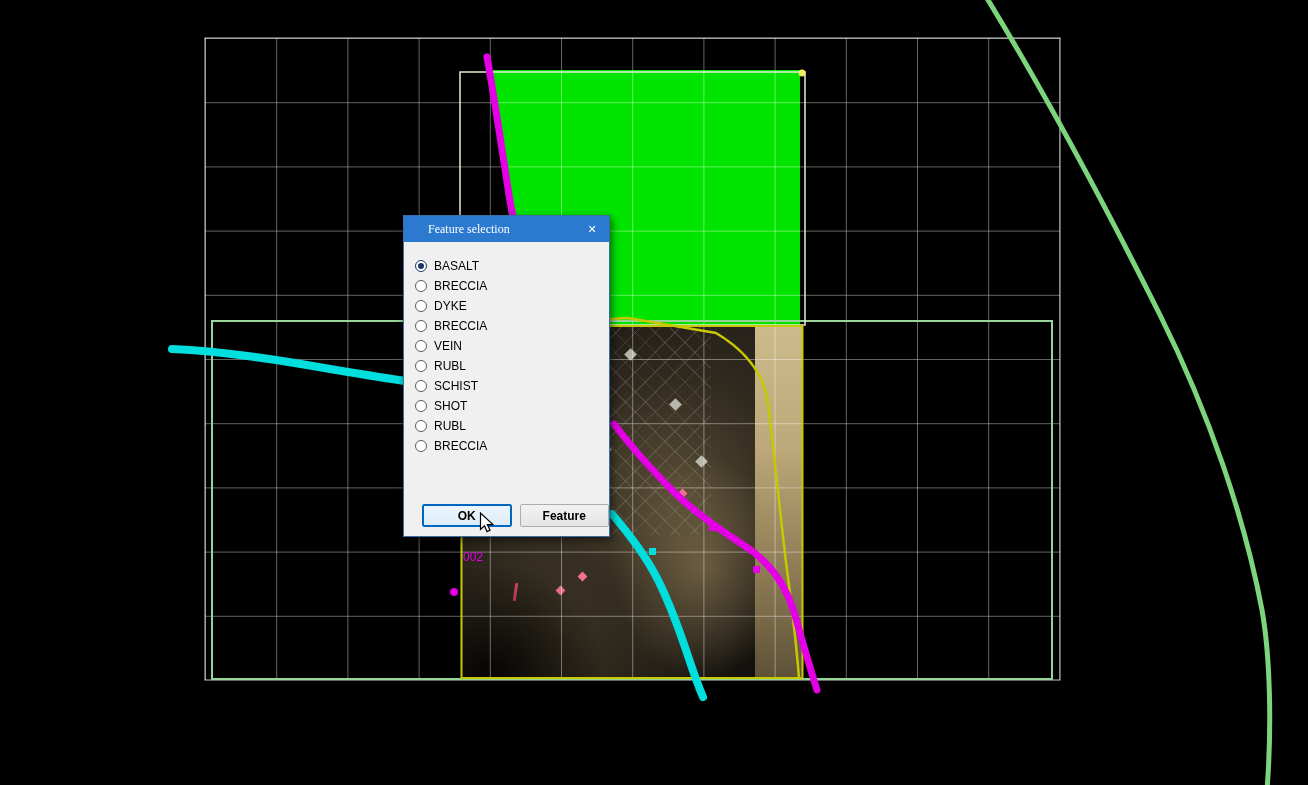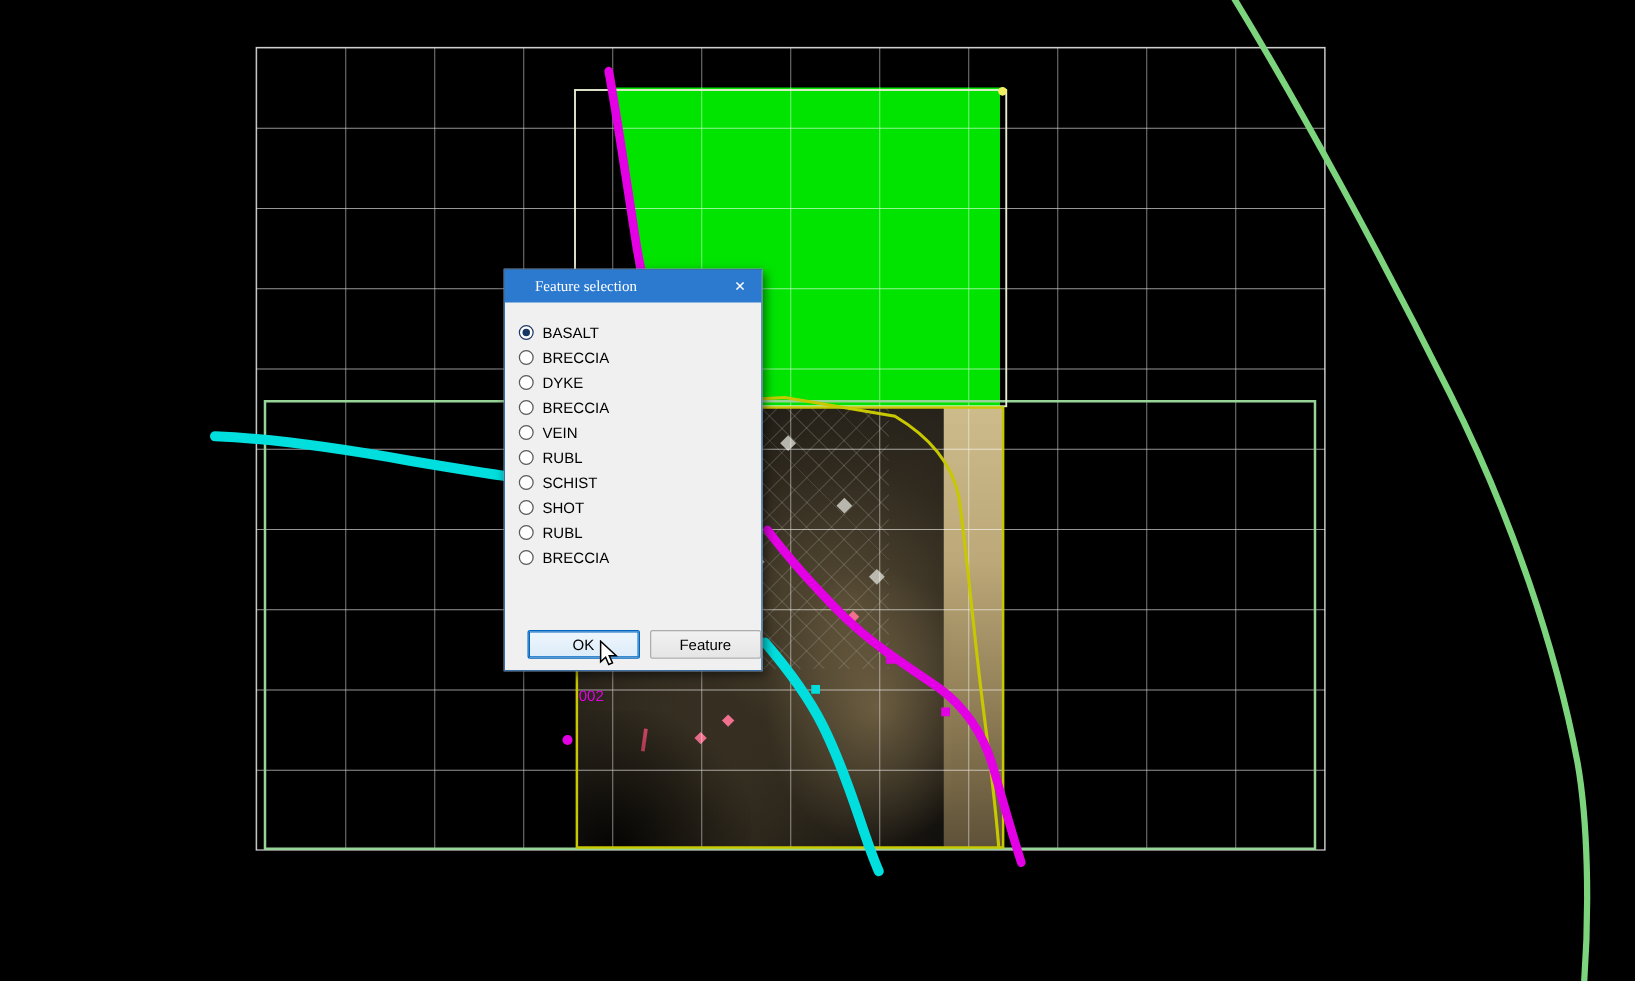--- a/index.html
+++ b/index.html
@@ -125,20 +125,21 @@
     width: 100%; display: flex; padding-left: 18px; gap: 8px;
     box-sizing: border-box;
   }
   .btn {
     width: 93px; height: 23px;
     font-size: 12px; font-family: "Liberation Sans", sans-serif;
     border: 1px solid #adadad;
     background: linear-gradient(180deg, #f2f2f2, #e5e5e5);
     border-radius: 2px;
     padding: 4px;
+    font-weight: bold;
   }
   .btn.ok {
     border: 1px solid var(--accent, #0067c0);
     background: linear-gradient(180deg, #eef6fd, #dcecf9);
     box-shadow: 0 0 0 1px var(--accent, #0067c0) inset;
   }
 
   
   #cursor { position: absolute; left: 479px; top: 512px; z-index: 20; }
 </style>

